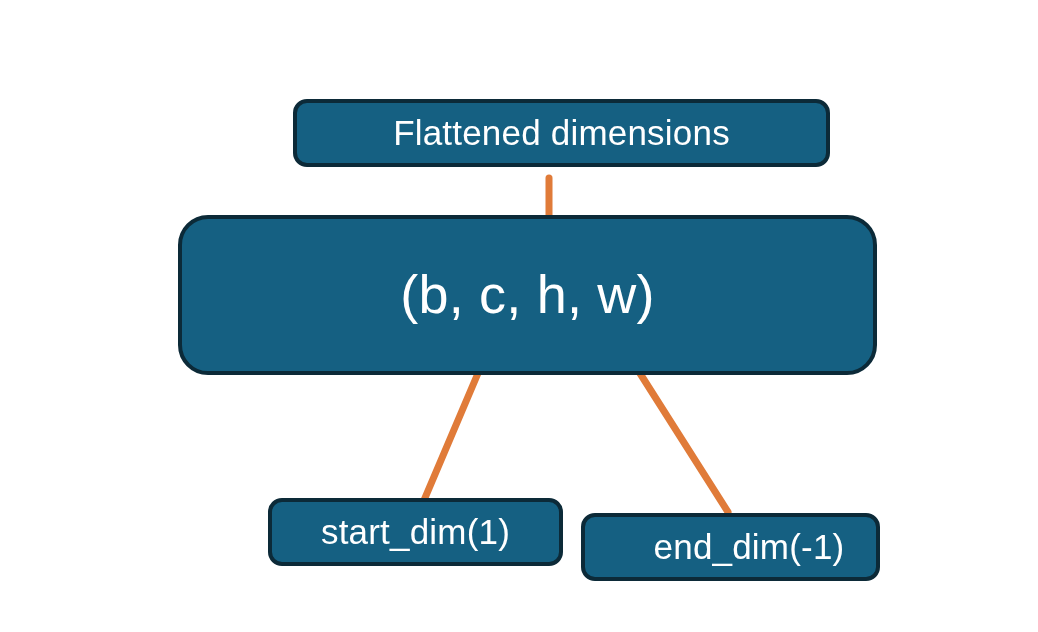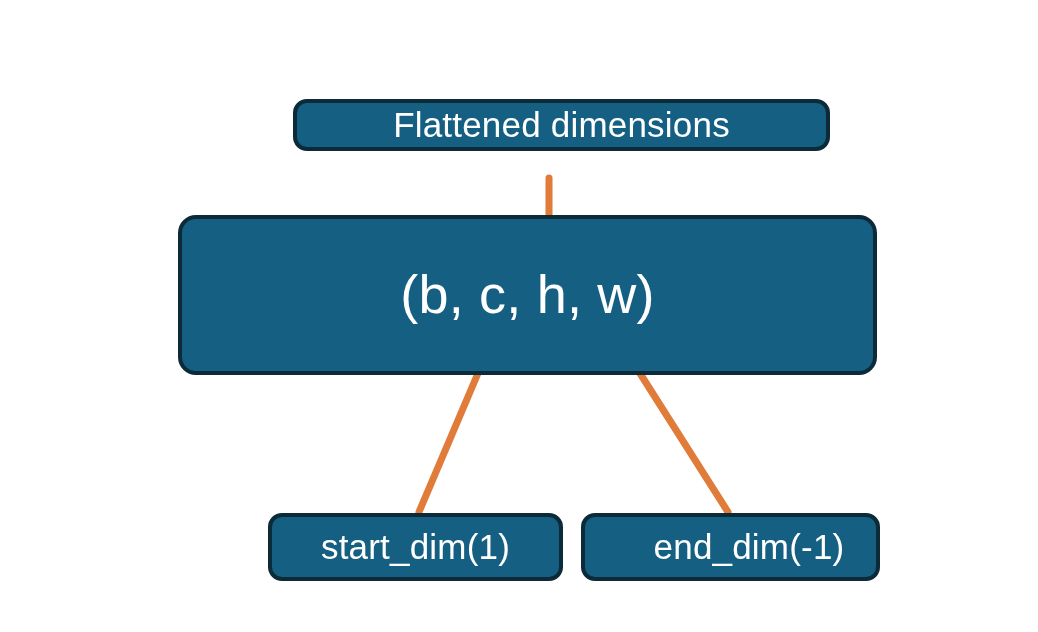--- a/index.html
+++ b/index.html
@@ -46,37 +46,37 @@
     font-weight: 400;
     letter-spacing: 0.2px;
     white-space: nowrap;
     user-select: none;
   }
 
   #box-flattened {
     left: 293px;
     top: 99px;
     width: 537px;
-    height: 52px;
+    height: 68px;
     border-radius: 14px;
     font-size: 35px;
   }
 
   #box-shape {
     left: 178px;
     top: 215px;
     width: 699px;
     height: 160px;
-    border-radius: 18px;
+    border-radius: 30px;
     font-size: 54px;
   }
 
   #box-start-dim {
     left: 268px;
-    top: 513px;
+    top: 498px;
     width: 295px;
     height: 68px;
     border-radius: 14px;
     font-size: 35px;
   }
 
   #box-end-dim {
     left: 581px;
     top: 513px;
     width: 299px;

